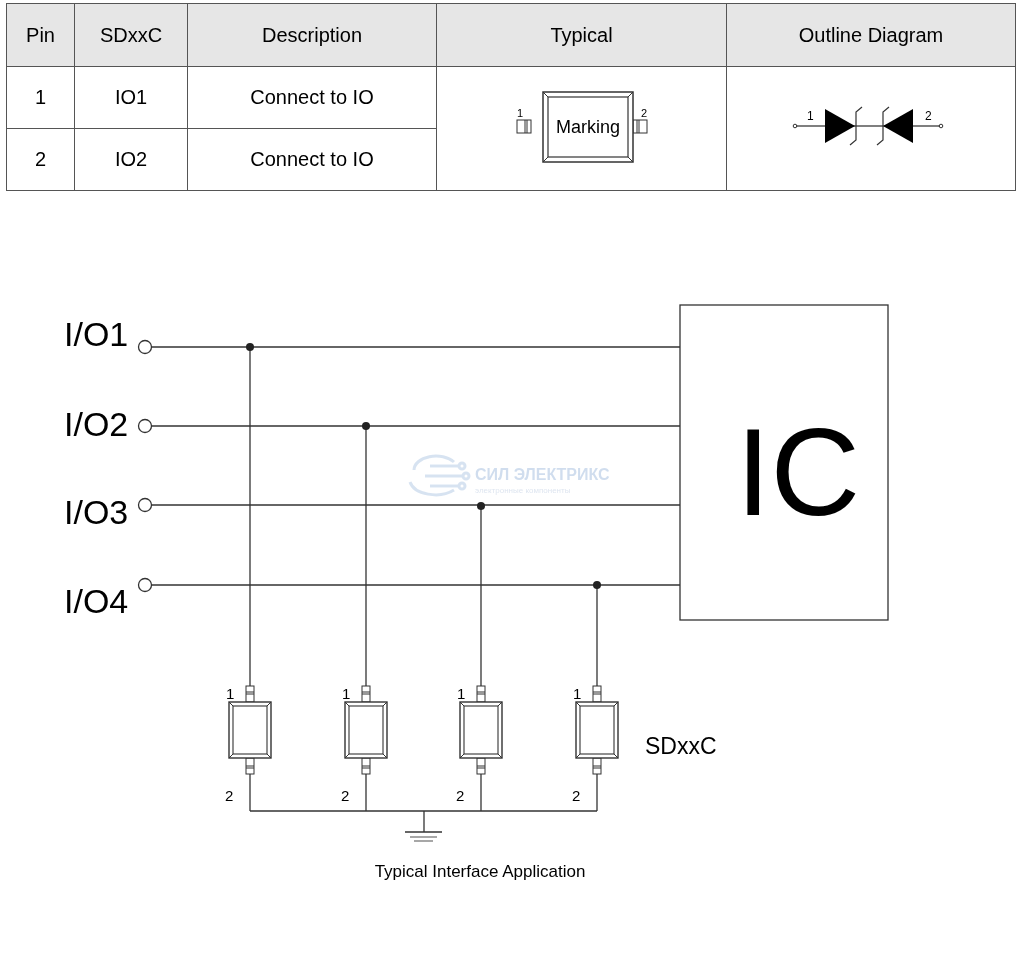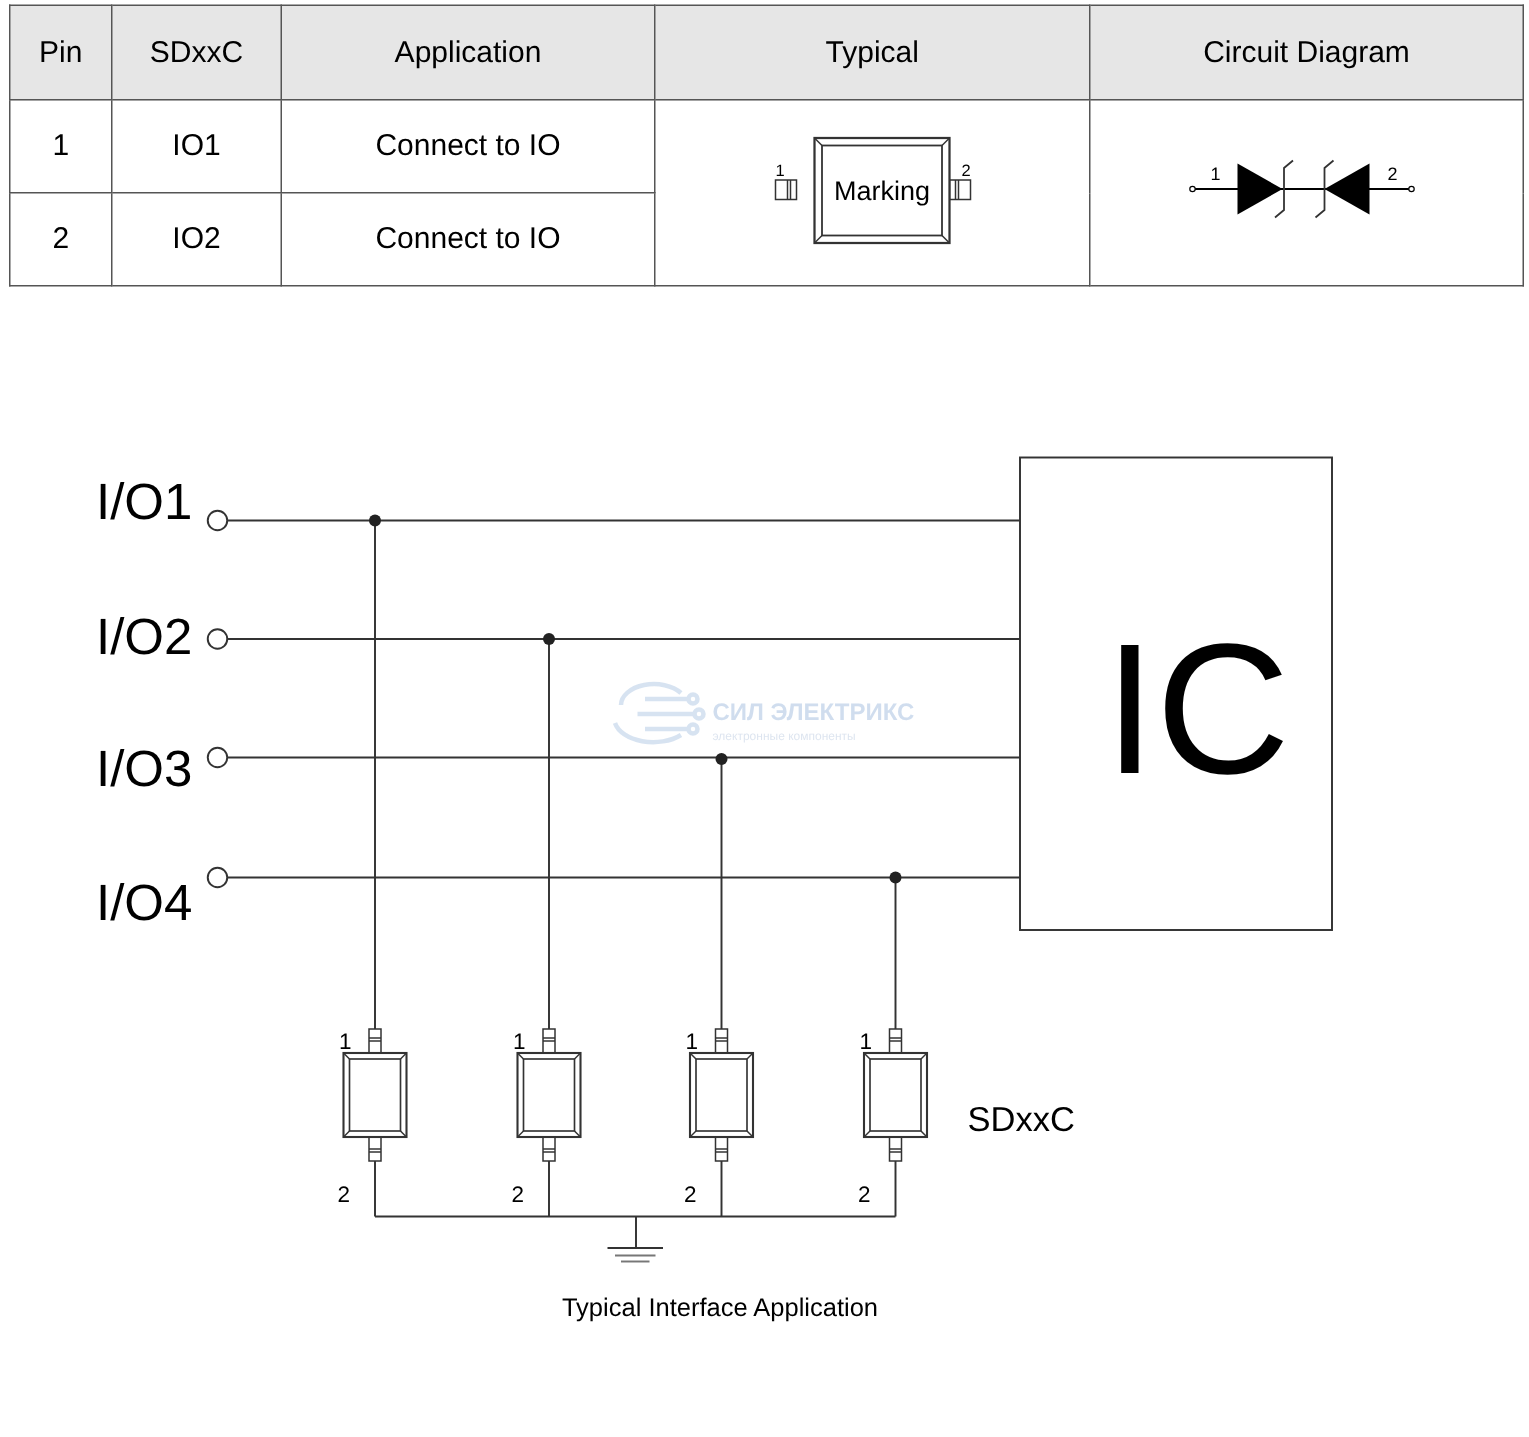--- a/index.html
+++ b/index.html
@@ -22,23 +22,23 @@
     <col style="width:68px">
       <col style="width:113px">
       <col style="width:249px">
       <col style="width:290px">
       <col style="width:289px">
   </colgroup>
   <tbody>
       <tr>
     <th>Pin</th>
     <th>SDxxC</th>
-    <th>Application</th>
+    <th>Description</th>
     <th>Typical</th>
-    <th>Circuit Diagram</th>
+    <th>Outline Diagram</th>
   </tr>
   <tr>
     <td>1</td>
     <td>IO1</td>
     <td>Connect to IO</td>
     <td rowspan="2">
       <svg width="160" height="80" viewBox="0 0 160 80">
 
         <rect x="15" y="34" width="14" height="13" fill="#fff" stroke="#333" stroke-width="1"></rect>
         <line x1="23" y1="34" x2="23" y2="47" stroke="#333" stroke-width="1"></line>

